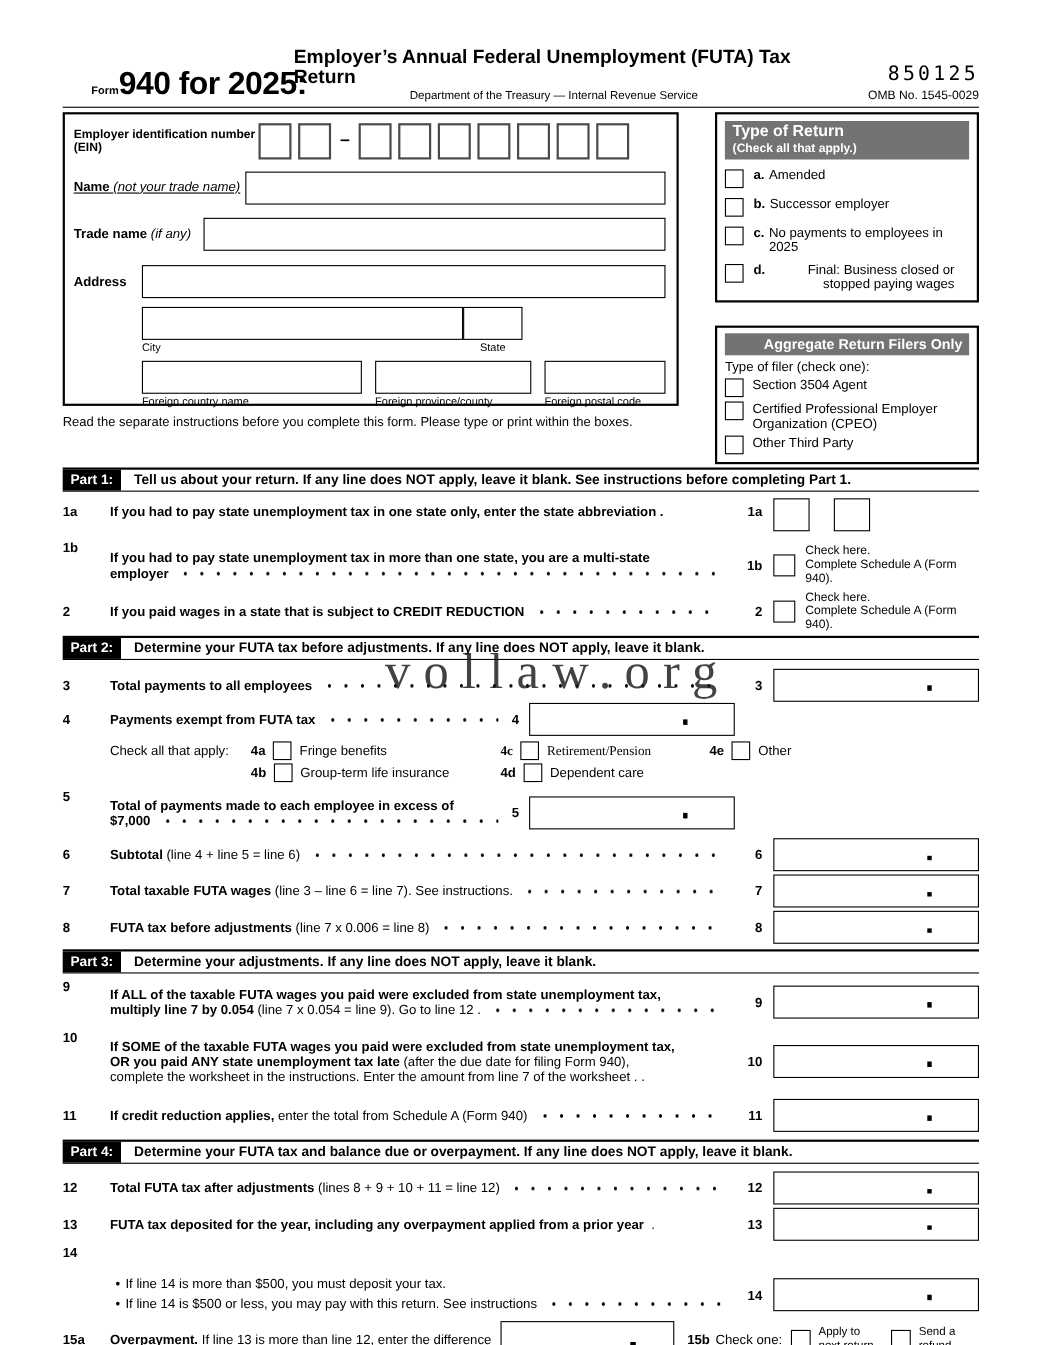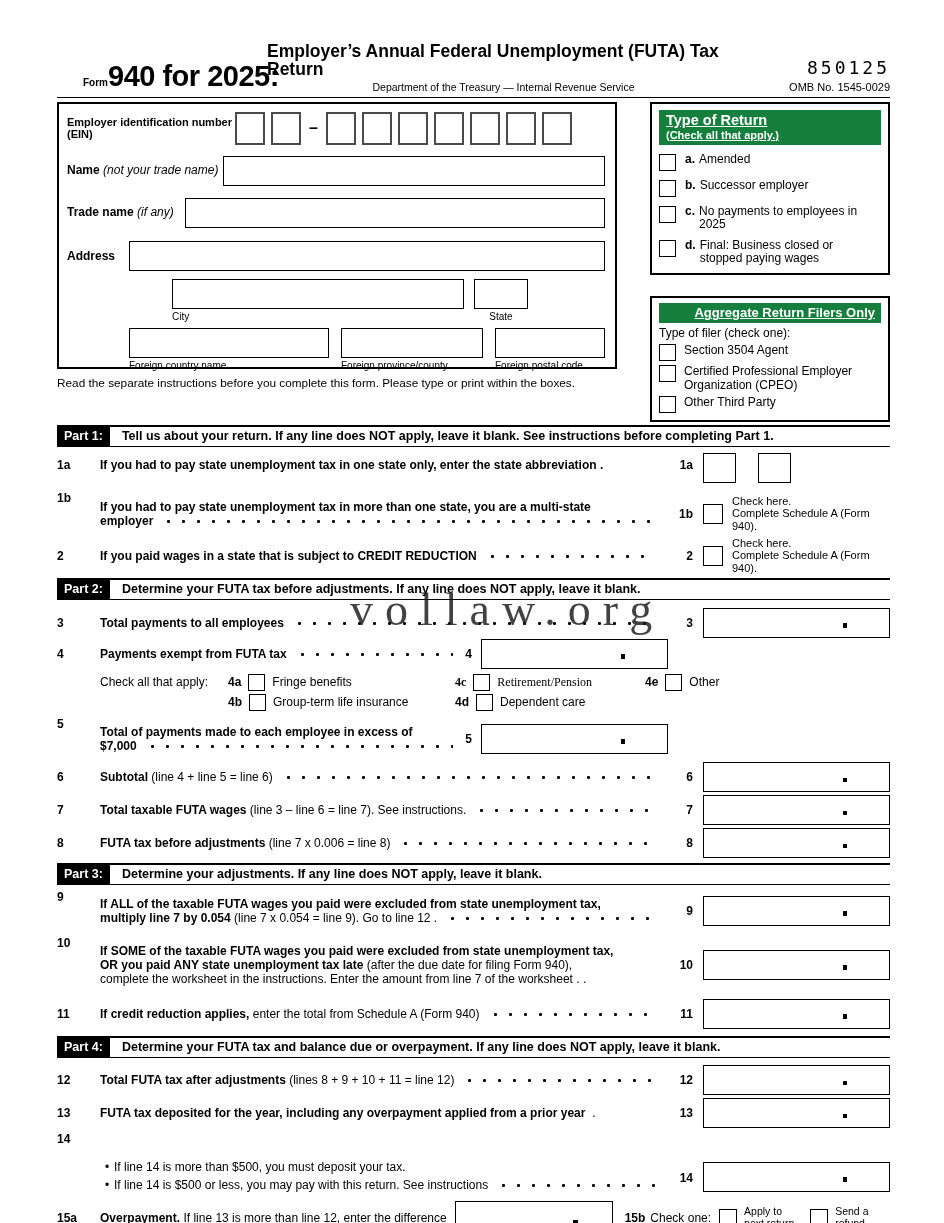--- a/index.html
+++ b/index.html
@@ -31,21 +31,21 @@
   .cell{width:30px;height:33px;border:2px solid #4a4a4a;background:#fff;box-sizing:border-box;}
   .dash{font-size:16px;font-weight:bold;margin:0 2px;}
   .inp{border:1.6px solid #000;height:30px;background:#fff;box-sizing:border-box;}
   .sublab{font-size:10px;color:#000;}
   .mini-cb{width:17px;height:17px;border:1.6px solid #000;background:#fff;flex:none;box-sizing:border-box;}
 
   
   .right-col{width:240px;margin-left:33px;}
   .bbox{border:2px solid #000;background:#fff;box-sizing:border-box;}
   .tor-box{padding:6px 7px 8px;}
-  .blackbar{background:#15803d;color:#fff;padding:3px 7px 4px;text-decoration:underline;}
+  .blackbar{background:#737373;color:#fff;padding:3px 7px 4px;}
   .tor-title{font-size:14.5px;font-weight:bold;line-height:1.1;}
   .tor-sub{font-size:11px;font-weight:bold;}
   .tor-opt{display:flex;margin-top:8px;font-size:12px;line-height:1.1;align-items:flex-start;}
   .tor-opt .mini-cb{margin-right:9px;margin-top:1px;}
   .optkey{font-weight:bold;margin-right:4px;white-space:nowrap;}
   .agg-box{margin-top:21px;padding:5px 7px 7px;}
   .agg-title{font-size:13px;font-weight:bold;text-align:right;padding:2px 6px 3px;}
   .agg-sub{font-size:12px;margin-top:3px;}
   .agg-opt{display:flex;align-items:flex-start;margin-top:4px;font-size:12px;line-height:1.1;}
   .agg-opt .mini-cb{margin-right:8px;margin-top:0;}
@@ -131,40 +131,40 @@
                 <div class="cell"></div>
                 <div class="cell"></div>
                 <div class="cell"></div>
                 <div class="cell"></div>
                 <div class="cell"></div>
               </div>
           </div>
         </div>
 
         <div class="emp-row" style="margin-top:11px;">
-          <div class="lab" style="width:156px;font-size:12px;">
+          <div class="lab" style="width:156px;font-size:12px;text-decoration:underline;">
             <span>Name</span>
             <span class="hint">(not your trade name)</span>
           </div>
           <div class="inp" style="flex:1;"></div>
         </div>
 
         <div class="emp-row" style="margin-top:12px;">
           <div class="lab" style="width:118px;font-size:12px;">
             <span>Trade name</span>
             <span class="hint">(if any)</span>
           </div>
           <div class="inp" style="flex:1;"></div>
         </div>
 
         <div class="emp-row" style="margin-top:13px;align-items:flex-start;">
           <div class="lab" style="width:62px;font-size:12px;margin-top:9px;">Address</div>
           <div style="flex:1;">
             <div class="inp"></div>
-            <div style="display:flex;margin-top:8px;gap:10px;margin-left:43px;">
+            <div style="display:flex;margin-top:8px;">
               <div style="width:292px;">
                 <div class="inp"></div>
                 <div class="sublab" style="margin-top:2px;">City</div>
               </div>
               <div style="width:54px;">
                 <div class="inp"></div>
                 <div class="sublab" style="margin-top:2px;text-align:center;">State</div>
               </div>
             </div>
             <div style="display:flex;margin-top:6px;gap:12px;">
@@ -204,21 +204,21 @@
           <span>Successor employer</span>
         </div>
         <div class="tor-opt">
           <span class="mini-cb"></span>
           <span class="optkey">c.</span>
           <span style="max-width:168px;">No payments to employees in 2025</span>
         </div>
         <div class="tor-opt">
           <span class="mini-cb"></span>
           <span class="optkey">d.</span>
-          <span style="max-width:168px;">Final: Business closed or stopped paying wages</span>
+          <span style="max-width:168px;text-align:right;">Final: Business closed or stopped paying wages</span>
         </div>
       </div>
 
       <div class="bbox agg-box">
         <div class="blackbar agg-title">Aggregate Return Filers Only</div>
         <div class="agg-sub">Type of filer (check one):</div>
         <div class="agg-opt">
           <span class="mini-cb"></span>
           <span>Section 3504 Agent</span>
         </div>

